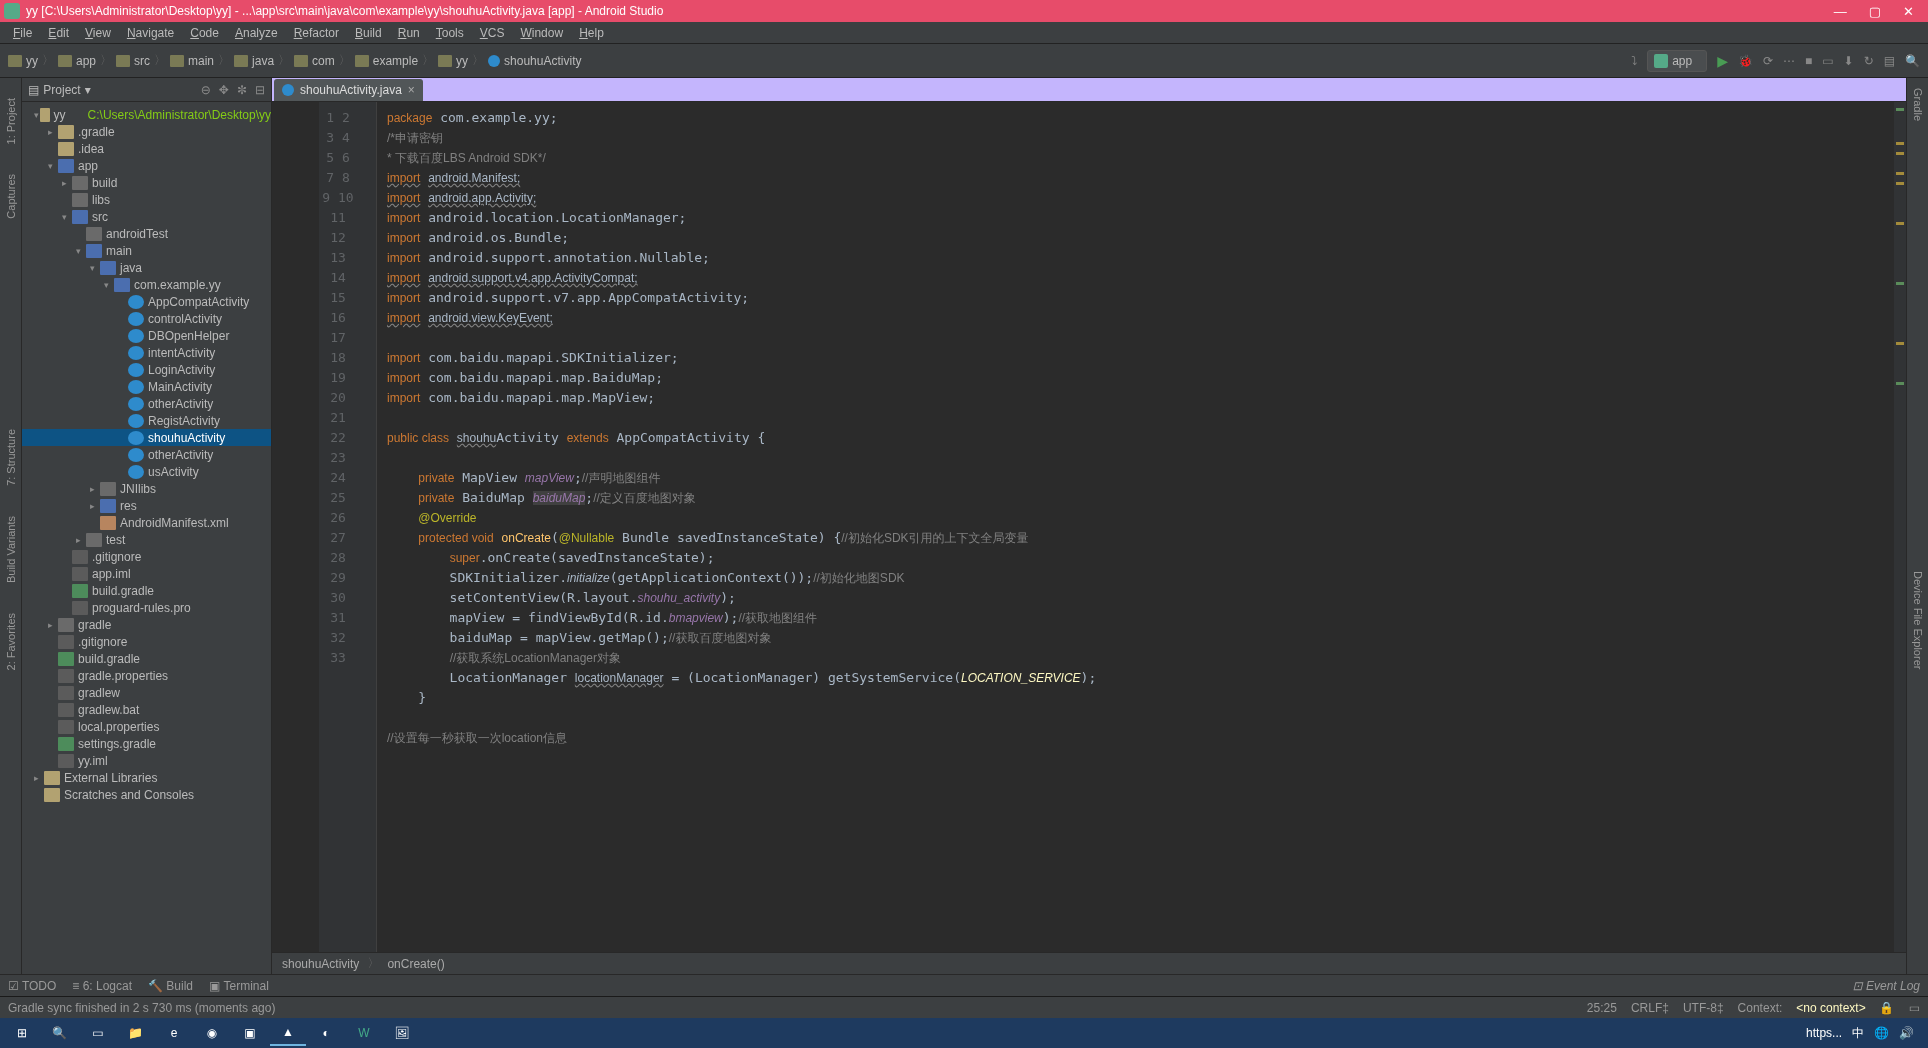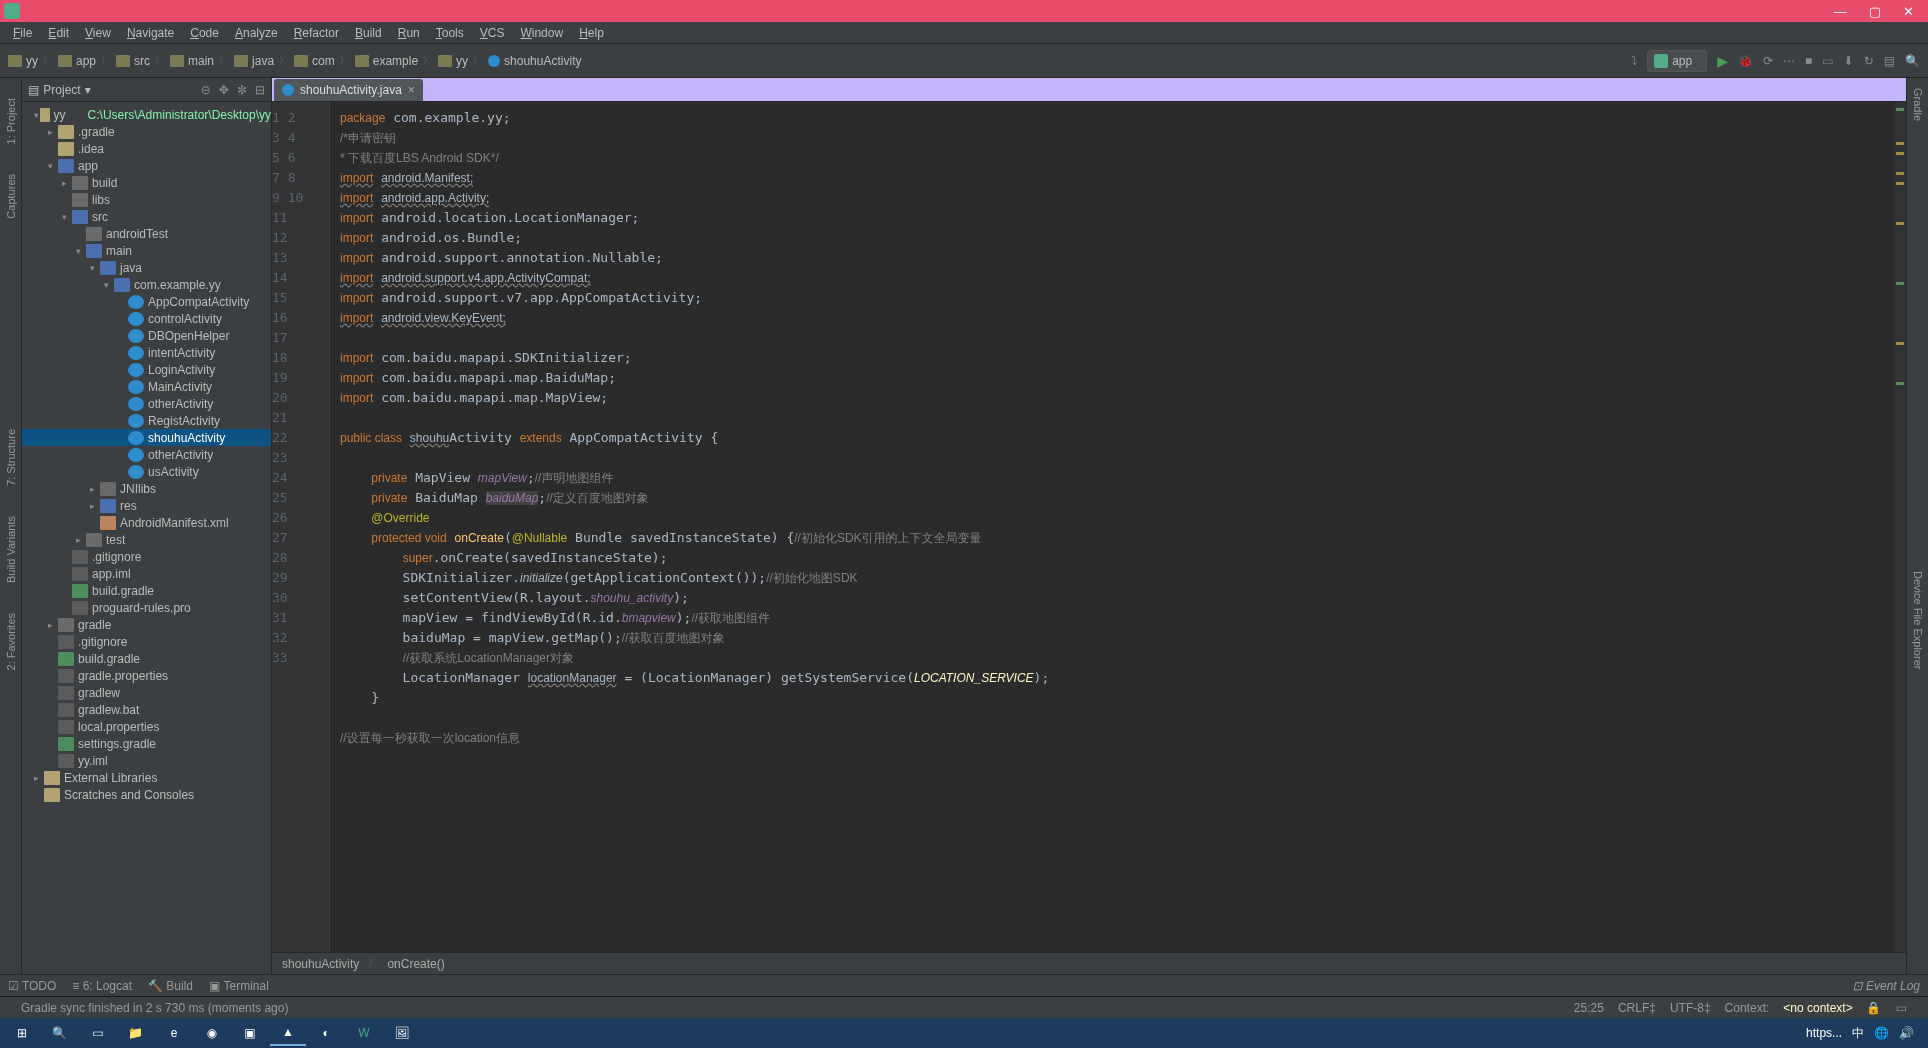--- a/index.html
+++ b/index.html
@@ -37,53 +37,54 @@
 .node .arrow { width:10px; color:#888; font-size:9px;}
 .node .ico { width:16px; height:14px; margin-right:4px; }
 .node.sel { background:#0d5384; color:#fff; }
 .fold-y { background:#b2a271; border-radius:1px; }
 .fold-b { background:#4b6eaf; border-radius:1px; }
 .fold-g { background:#6a6a6a; border-radius:1px; }
 .file-c { background:#2e8bcc; border-radius:50%; width:12px; height:12px; }
 .file-x { background:#b7855f; border-radius:1px; }
 .file-t { background:#5b5b5b; border-radius:1px; }
 .file-gr { background:#4d8c5b; border-radius:1px; }
-.dimpath { color:#86efac; margin-left:22px; }
+.dimpath { color:#84cc16; margin-left:22px; }
 .editorarea { flex:1; display:flex; flex-direction:column; background:#2b2b2b; }
 .tabs { height:24px; background:#c4b5fd; display:flex; align-items:flex-end; border-bottom:1px solid #282828; }
 .tab { height:22px; background:#515658; display:flex; align-items:center; padding:0 8px; gap:6px; color:#ddd; border-top-left-radius:3px; border-top-right-radius:3px; margin-left:2px; }
 .tab .close { color:#aaa; cursor:pointer; }
 .tab .tic { width:12px; height:12px; background:#2e8bcc; border-radius:50%; }
 .editorbody { flex:1; display:flex; overflow:hidden; position:relative; }
-.gutter { width:46px; background:#313335; text-align:left; padding:6px 8px 0 0; color:#606366; font-family:Consolas,monospace; font-size:13px; line-height:20px; }
+.gutter { width:46px; background:#313335; text-align:center; padding:6px 8px 0 0; color:#606366; font-family:Consolas,monospace; font-size:13px; line-height:20px;margin-left:47px; }
 .foldg { width:12px; background:#313335; border-right:1px solid #404040; }
 .codelines { flex:1; padding:6px 0 0 10px; font-family:Consolas,monospace; font-size:13px; line-height:20px; white-space:pre; overflow:hidden; }
 .kw { color:#cc7832; }
 .cmt { color:#808080; }
 .ann { color:#bbb529; }
 .it { font-style:italic; color:#9876aa; }
 .under { text-decoration:underline wavy #808080; }
 .boxed { background:#404040; }
 .rightmini { width:12px; background:#313335; position:relative; }
 .rightmini .mark { position:absolute; right:2px; width:8px; height:3px; }
 .bread2 { height:22px; background:#3c3f41; border-top:1px solid #282828; display:flex; align-items:center; padding:0 10px; color:#aaa; gap:8px; }
 .bread2 .sep { color:#666; }
 .bottombar { height:22px; background:#3c3f41; border-top:1px solid #282828; display:flex; align-items:center; padding:0 8px; gap:16px; color:#999; }
 .bottombar .right { margin-left:auto; display:flex; align-items:center; gap:6px;font-style:italic; }
-.status { height:22px; background:#3c3f41; border-top:1px solid #1a1a1a; display:flex; align-items:center; padding:0 21px; color:#999; }
+.status { height:22px; background:#3c3f41; border-top:1px solid #1a1a1a; display:flex; align-items:center; padding:0 8px; color:#999; }
 .status .right { margin-left:auto; display:flex; align-items:center; gap:14px; }
 .taskbar { height:30px; background:#1e3a5f; display:flex; align-items:center; padding:0 4px; gap:2px; }
 .taskbar .tbi { width:36px; height:26px; display:flex; align-items:center; justify-content:center; color:#fff; font-size:12px; }
 .taskbar .tray { margin-left:auto; display:flex; align-items:center; gap:10px; padding-right:10px; color:#fff; }
 </style>
 </head>
 <body>
 
 <div class="titlebar">
   <span class="ic"></span>
+  <span>yy [C:\Users\Administrator\Desktop\yy] - ...\app\src\main\java\com\example\yy\shouhuActivity.java [app] - Android Studio</span>
   <div class="controls">
     <span>—</span>
     <span>▢</span>
     <span>✕</span>
   </div>
 </div>
 
 <div class="menubar" id="menubar">
     <span><u>F</u>ile</span>
     <span><u>E</u>dit</span>

